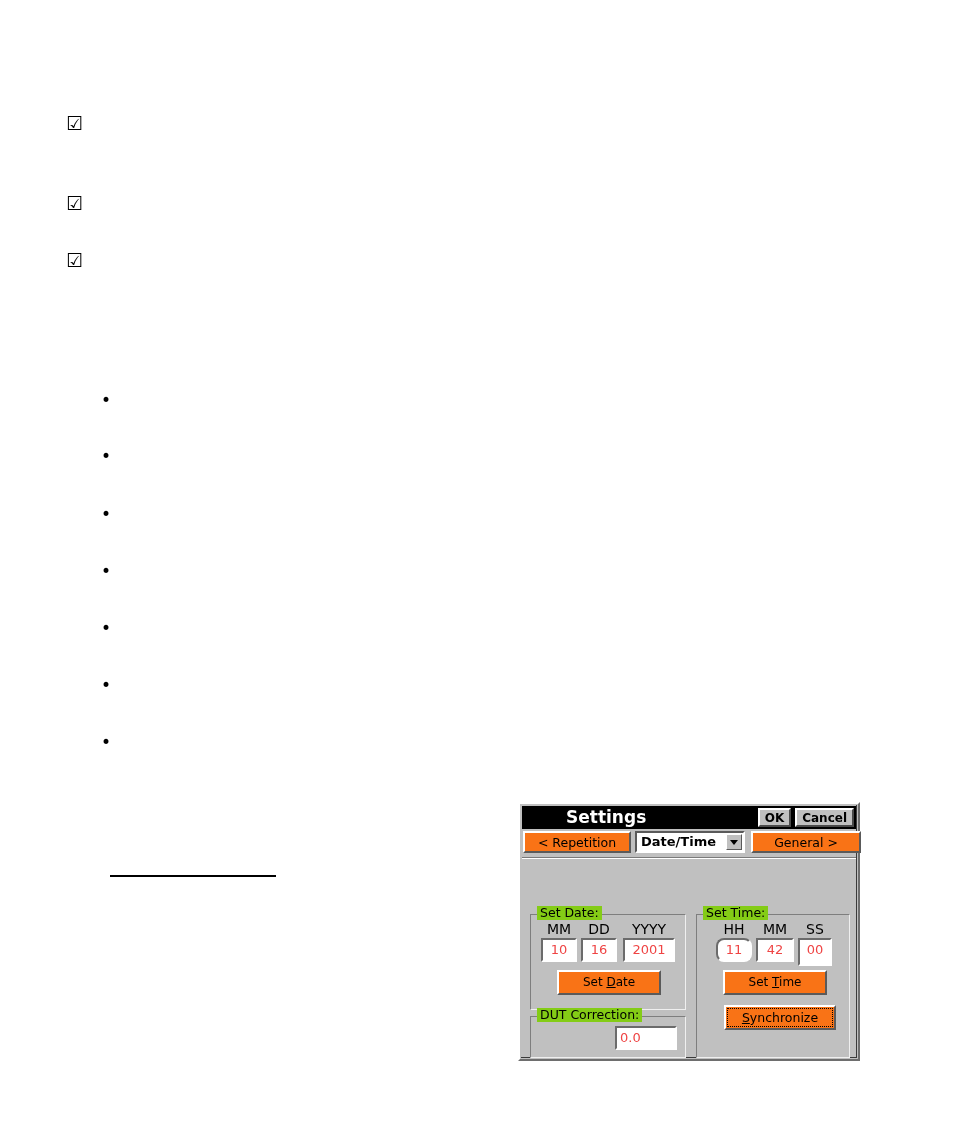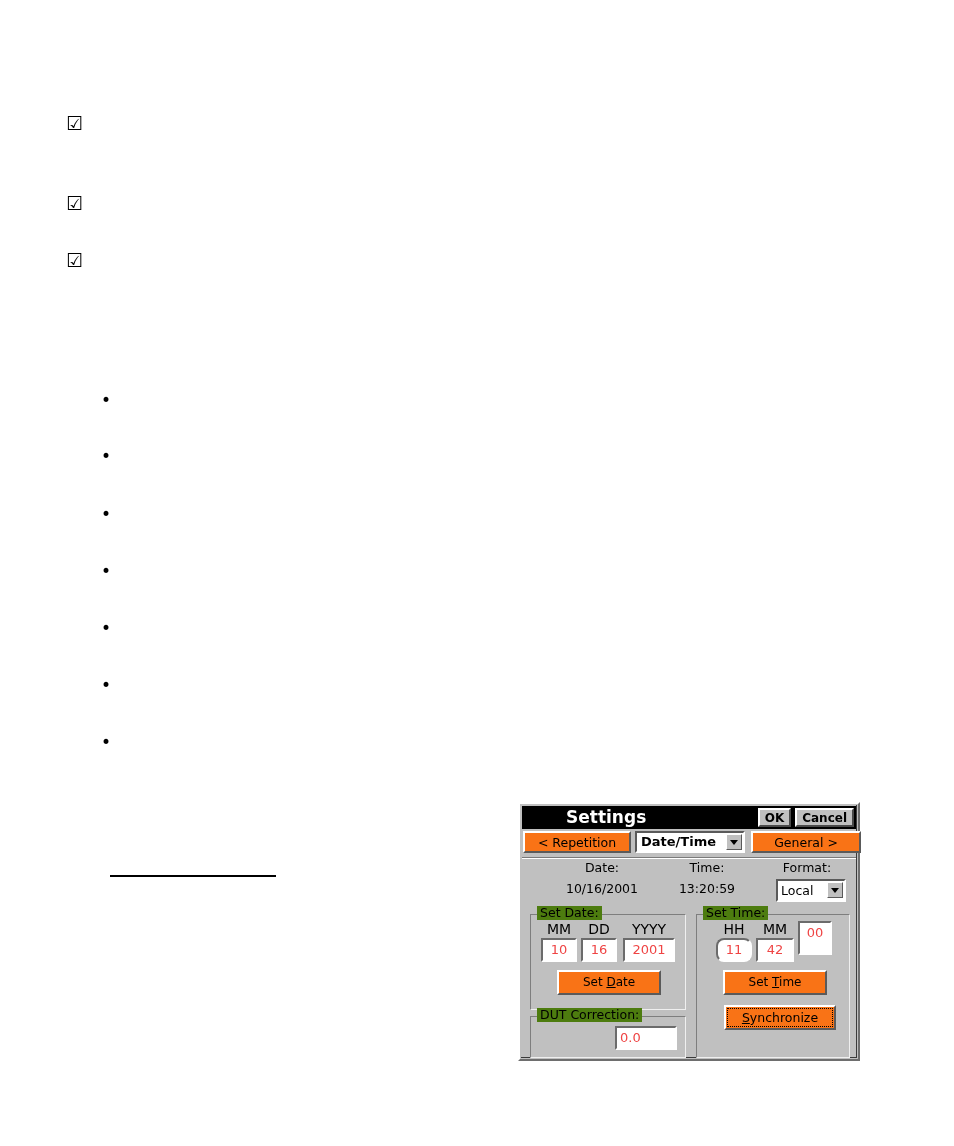--- a/index.html
+++ b/index.html
@@ -240,21 +240,21 @@
     position: absolute;
     box-sizing: border-box;
     border: 1px solid #7e7e7e;
     border-right-color: #efefef;
     border-bottom-color: #efefef;
   }
   .group-title {
     position: absolute;
     top: -9px;
     left: 6px;
-    background: #4d7c0f;
+    background: #84cc16;
     padding: 0 3px;
     font-size: 12.5px;
     line-height: 14px;
     font-family: "DejaVu Sans", sans-serif;
     white-space: nowrap;
   }
 
   .grp-setdate { left: 10px;  top: 110px; width: 156px; height: 96px; }
   .grp-settime { left: 176px; top: 110px; width: 154px; height: 144px; }
   .grp-dut     { left: 10px;  top: 212px; width: 156px; height: 42px; }
@@ -353,36 +353,20 @@
       <span class="combo-arrow-btn">
         <span class="arrow-down"></span>
       </span>
     </div>
 
     <div class="btn3d nav-next">General &gt;</div>
   </div>
 
   <div class="nav-sep"></div>
 
-  <div class="summary">
-    <span class="sum-label date-label">Date:</span>
-    <span class="sum-value date-value">10/16/2001</span>
-
-    <span class="sum-label time-label">Time:</span>
-    <span class="sum-value time-value">13:20:59</span>
-
-    <span class="sum-label format-label">Format:</span>
-
-    <div class="format-combo">
-      <span class="combo-text">Local</span>
-      <span class="combo-arrow-btn">
-        <span class="arrow-down"></span>
-      </span>
-    </div>
-  </div>
 
   <div class="groupbox grp-setdate">
     <span class="group-title">Set Date:</span>
 
     <span class="fld-head" style="left:10px; top:7px; width:36px;">MM</span>
     <span class="fld-head" style="left:50px; top:7px; width:36px;">DD</span>
     <span class="fld-head" style="left:92px; top:7px; width:52px;">YYYY</span>
 
     <div class="textfield" style="left:10px; top:23px; width:36px; height:24px;">10</div>
     <div class="textfield" style="left:50px; top:23px; width:36px; height:24px;">16</div>
@@ -395,21 +379,21 @@
 
   <div class="groupbox grp-settime">
     <span class="group-title">Set Time:</span>
 
     <span class="fld-head" style="left:19px; top:7px; width:36px;">HH</span>
     <span class="fld-head" style="left:59px; top:7px; width:38px;">MM</span>
     <span class="fld-head" style="left:101px; top:7px; width:34px;">SS</span>
 
     <div class="textfield" style="left:19px; top:23px; width:36px; height:24px;border-radius:8px;">11</div>
     <div class="textfield" style="left:59px; top:23px; width:38px; height:24px;">42</div>
-    <div class="textfield" style="left:101px; top:6px; width:34px; height:34px;text-align:center;">00</div>
+    <div class="textfield" style="left:101px; top:23px; width:34px; height:28px;text-align:center;">00</div>
 
     <div class="btn3d grp-btn" style="left:26px; top:55px; width:104px;">
       <span>Set </span><u>T</u><span>ime</span>
     </div>
   </div>
 
   <div class="groupbox grp-dut">
     <span class="group-title">DUT Correction:</span>
     <div class="textfield left" style="left:84px; top:9px; width:62px; height:24px;">0.0</div>
   </div>

